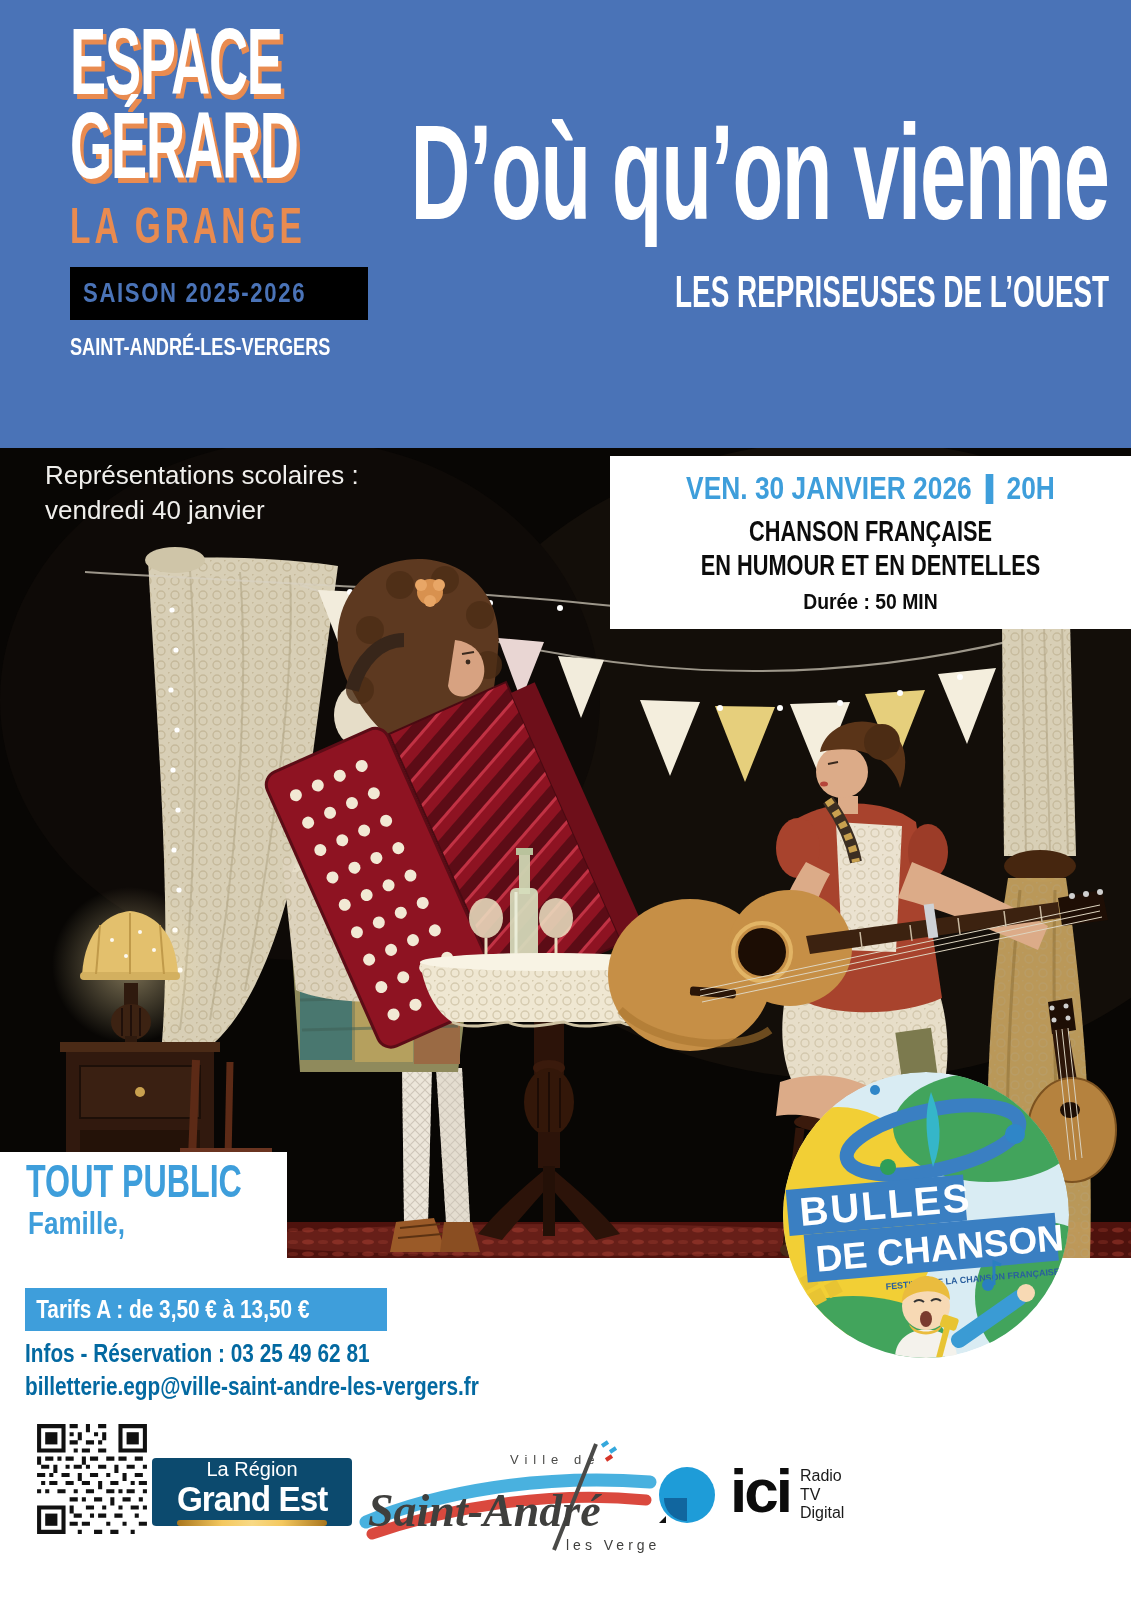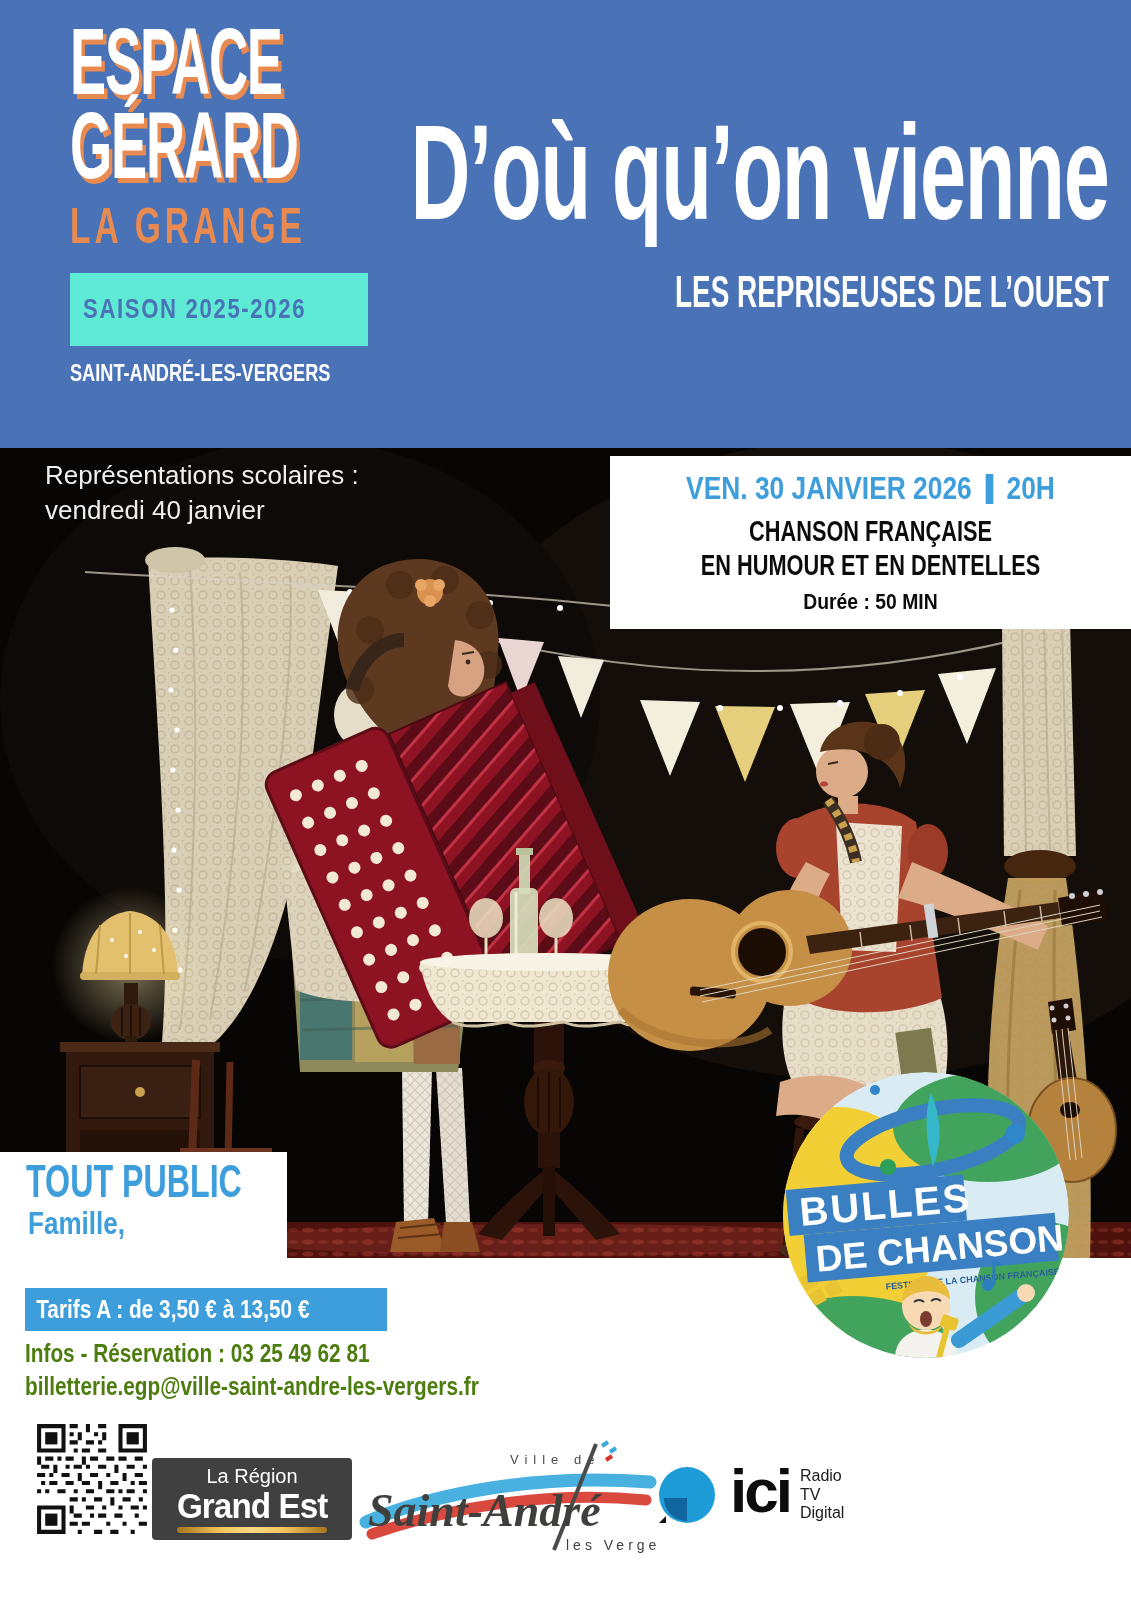--- a/index.html
+++ b/index.html
@@ -12,21 +12,21 @@
   
   .banner { position:absolute; left:0; top:0; width:1131px; height:448px; background:#4a73b7; }
   .logo-block { position:absolute; left:70px; top:20px; }
   .logo-line { font-weight:bold; color:#fff; font-size:95px; line-height:0.88; letter-spacing:-2px;
                text-shadow:6px 5px 0 #e98b50; }
   .logo-line span { display:inline-block; transform-origin:0 50%; white-space:nowrap; }
   .sx57 { transform:scaleX(.57); }
   .sx50 { transform:scaleX(.50); }
   .grange { margin-top:10px; font-weight:bold; color:#e98b50; font-size:50px; letter-spacing:6px; }
   .grange span { display:inline-block; transform:scaleX(.67); transform-origin:0 50%; white-space:nowrap;}
-  .saison-box { display:inline-block; margin-top:18px; background:#5eead4; padding:21px 13px; }
+  .saison-box { display:inline-block; margin-top:12px; background:#000000; padding:11px 13px; }
   .saison-box span { display:inline-block; color:#4a73b7; font-weight:bold; font-size:27px; letter-spacing:2px;
                      transform:scaleX(.82); transform-origin:0 50%; white-space:nowrap;}
   .city-line { margin-top:14px; color:#fff; font-weight:bold; font-size:23px; }
   .city-line span { display:inline-block; transform:scaleX(.79); transform-origin:0 50%; white-space:nowrap;}
   .title-block { position:absolute; right:22px; top:104px; text-align:right; }
   .show-title { color:#fff; font-weight:bold; font-size:136px; line-height:1; letter-spacing:-2px; }
   .show-title span { display:inline-block; transform:scaleX(.61); transform-origin:100% 50%; white-space:nowrap; }
   .show-company { margin-top:26px; color:#fff; font-weight:bold; font-size:45px; }
   .show-company span { display:inline-block; transform:scaleX(.62); transform-origin:100% 50%; white-space:nowrap; }
   
@@ -44,28 +44,28 @@
   .white-notch { position:absolute; left:0; top:704px; width:287px; height:106px; background:#fff; }
   
   .tout-public { position:absolute; left:26px; top:1154px; color:#3e9edb; font-weight:bold; font-size:46px; }
   .tout-public span { display:inline-block; transform:scaleX(.70); transform-origin:0 50%; white-space:nowrap;}
   .famille { position:absolute; left:28px; top:1206px; color:#3e9edb; font-weight:bold; font-size:31px; }
   .apartir { position:absolute; left:28px; top:1242px; color:#3e9edb; font-weight:bold; font-size:31px; }
   .famille span,.apartir span { display:inline-block; transform:scaleX(.84); transform-origin:0 50%; white-space:nowrap;}
   .tarifs-bar { position:absolute; left:25px; top:1288px; width:362px; height:43px; background:#3e9edb; }
   .tarifs-bar span { display:inline-block; color:#fff; font-weight:bold; font-size:26px; line-height:43px;
                      padding-left:14px; transform:scaleX(.80); transform-origin:0 50%; white-space:nowrap;}
-  .infos { position:absolute; left:25px; top:1337px; color:#4d7c0f; font-weight:bold; font-size:26px; line-height:1.25;}
+  .infos { position:absolute; left:25px; top:1337px; color:#0369a1; font-weight:bold; font-size:26px; line-height:1.25;}
   .infos div { transform:scaleX(.80); transform-origin:0 50%; white-space:nowrap;}
   
   .bulles-badge { position:absolute; left:783px; top:1072px; width:286px; height:286px;
                   border-radius:50%; overflow:hidden; }
   
   .qr { position:absolute; left:33px; top:1420px; width:118px; height:118px; background:#fff; }
-  .ge-logo { position:absolute; left:152px; top:1458px; width:200px; height:82px; background:#404040;
+  .ge-logo { position:absolute; left:152px; top:1458px; width:200px; height:68px; background:#0c4a6e;
              border-radius:4px; display:flex; flex-direction:column; align-items:center; justify-content:center; }
   .ge-top { color:#fff; font-size:20px; }
   .ge-main { color:#fff; font-weight:bold; font-size:35px; letter-spacing:-1px; line-height:1; transform:scaleX(.95);}
   .ge-bar { width:150px; height:6px; border-radius:3px; margin-top:4px;
             background:linear-gradient(90deg,#a8751d,#f4c85f 30%,#f8d985 50%,#f4c85f 70%,#a8751d); }
   .sav-logo { position:absolute; left:358px; top:1438px; }
   .ici-logo { position:absolute; left:656px; top:1460px; display:flex; align-items:center; }
   .ici-word { color:#0c0c0c; font-weight:bold; font-size:62px; letter-spacing:-3px; line-height:1; margin:0 10px 8px 12px;}
   .ici-lines { color:#1a1a1a; font-size:16px; line-height:1.15; }
 </style>

